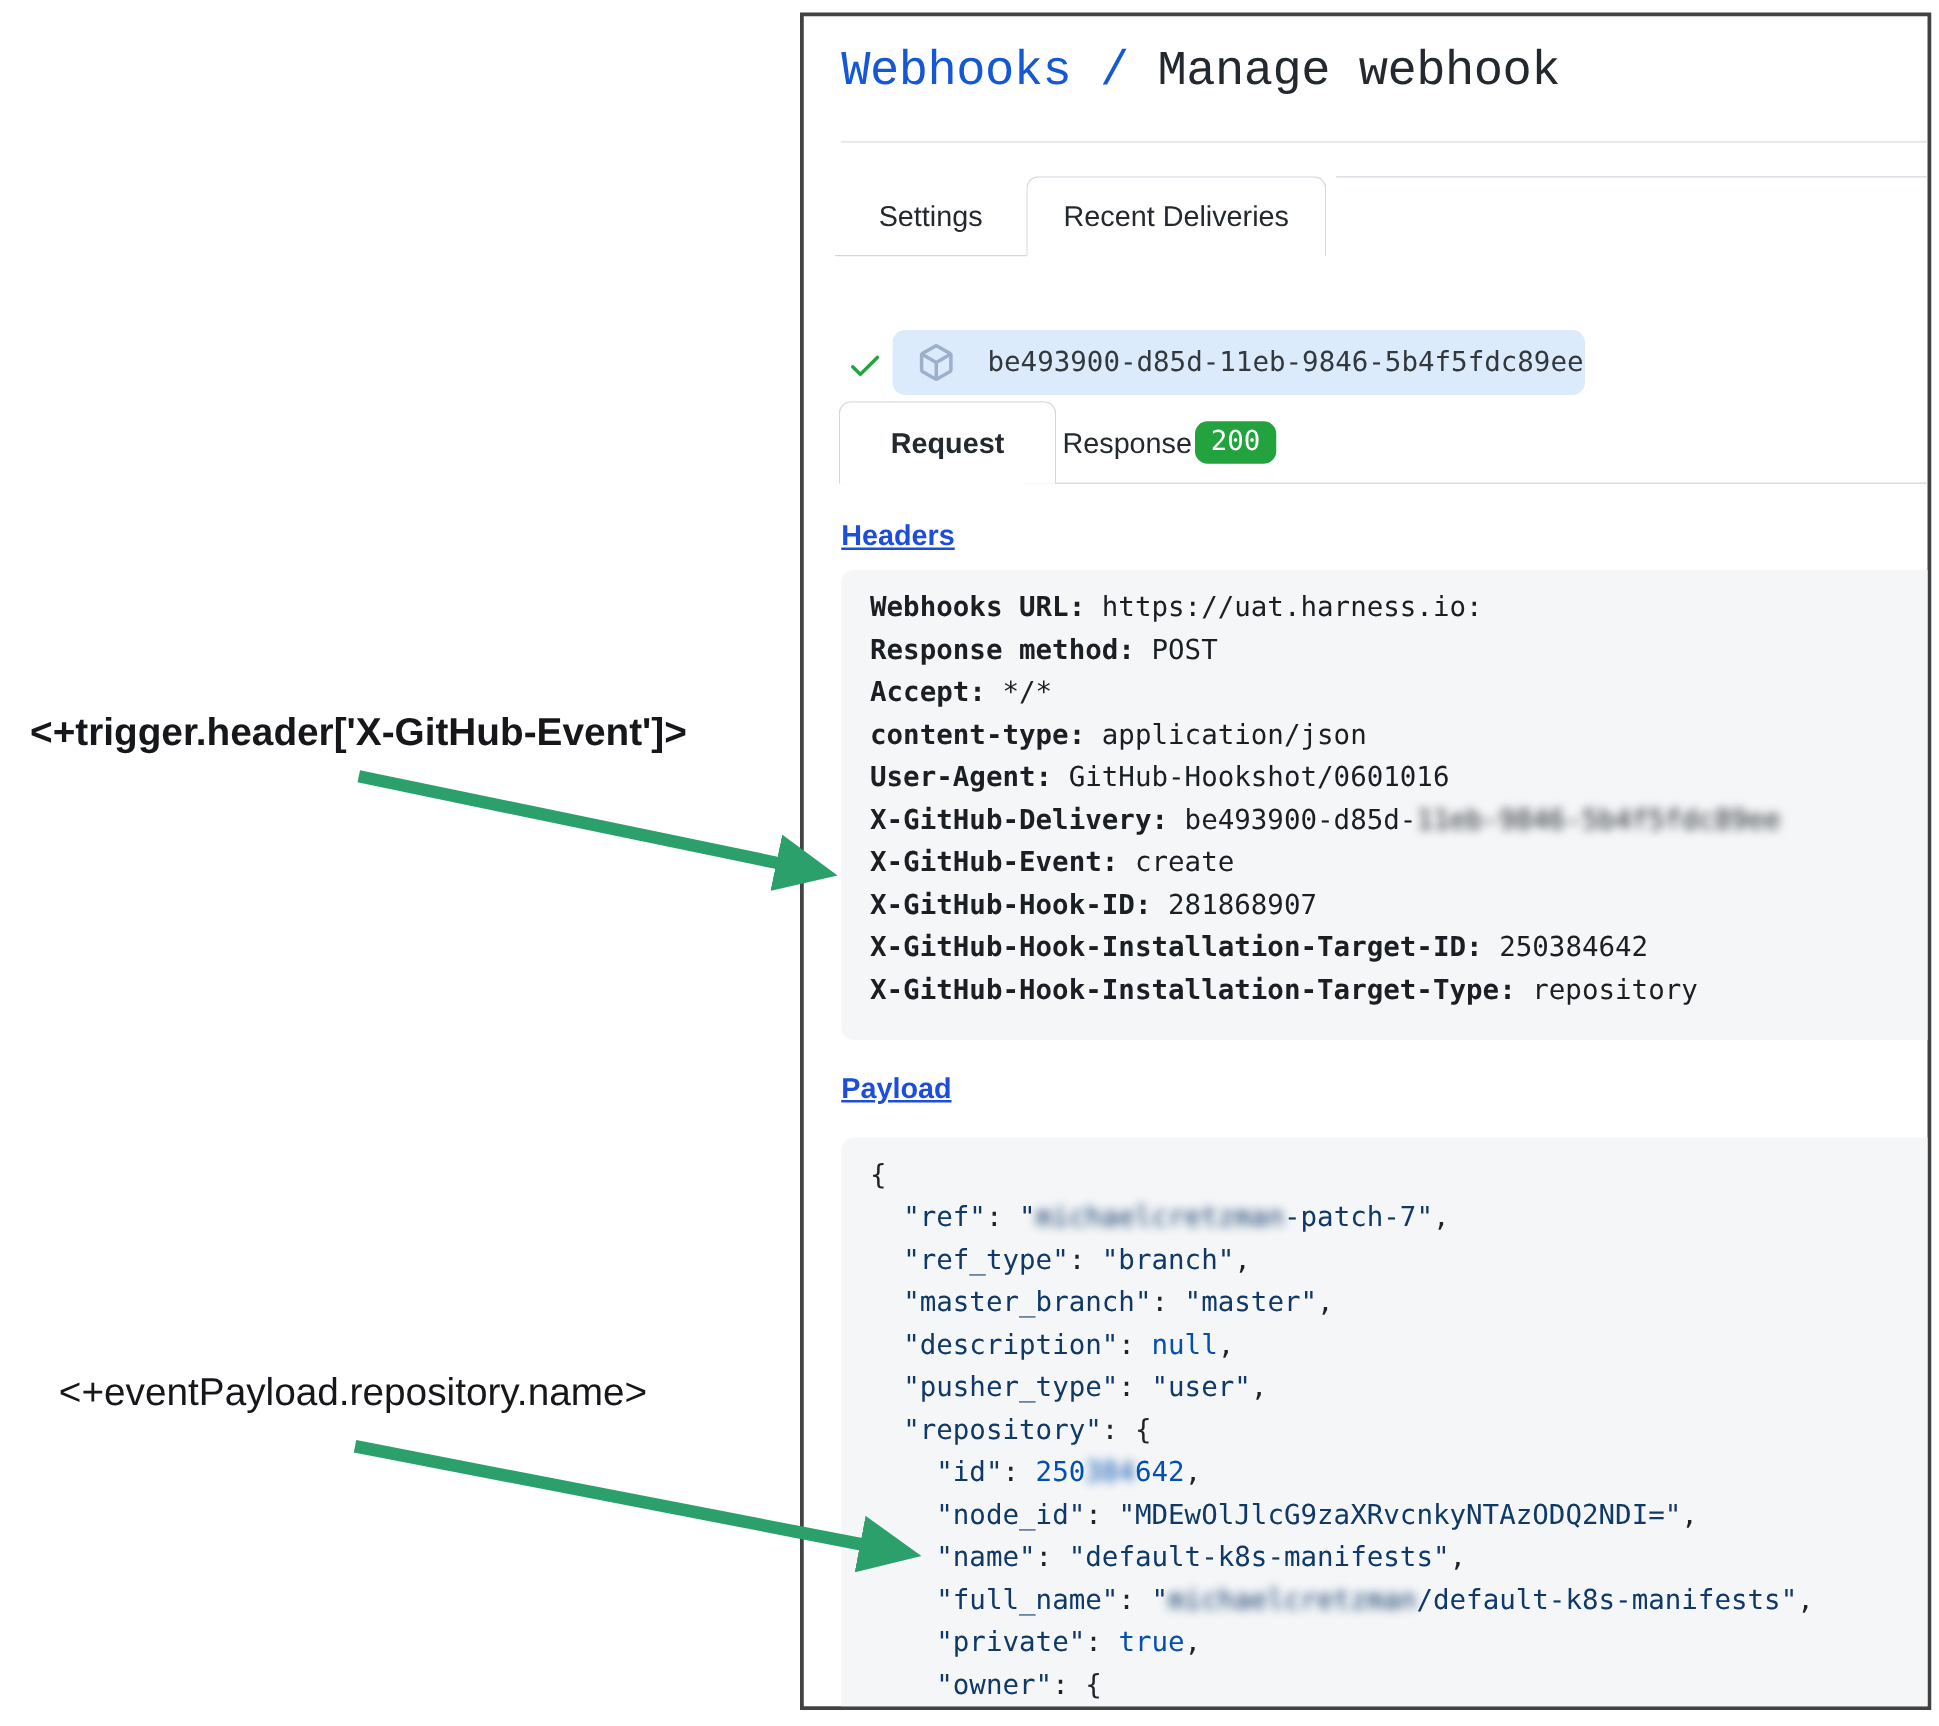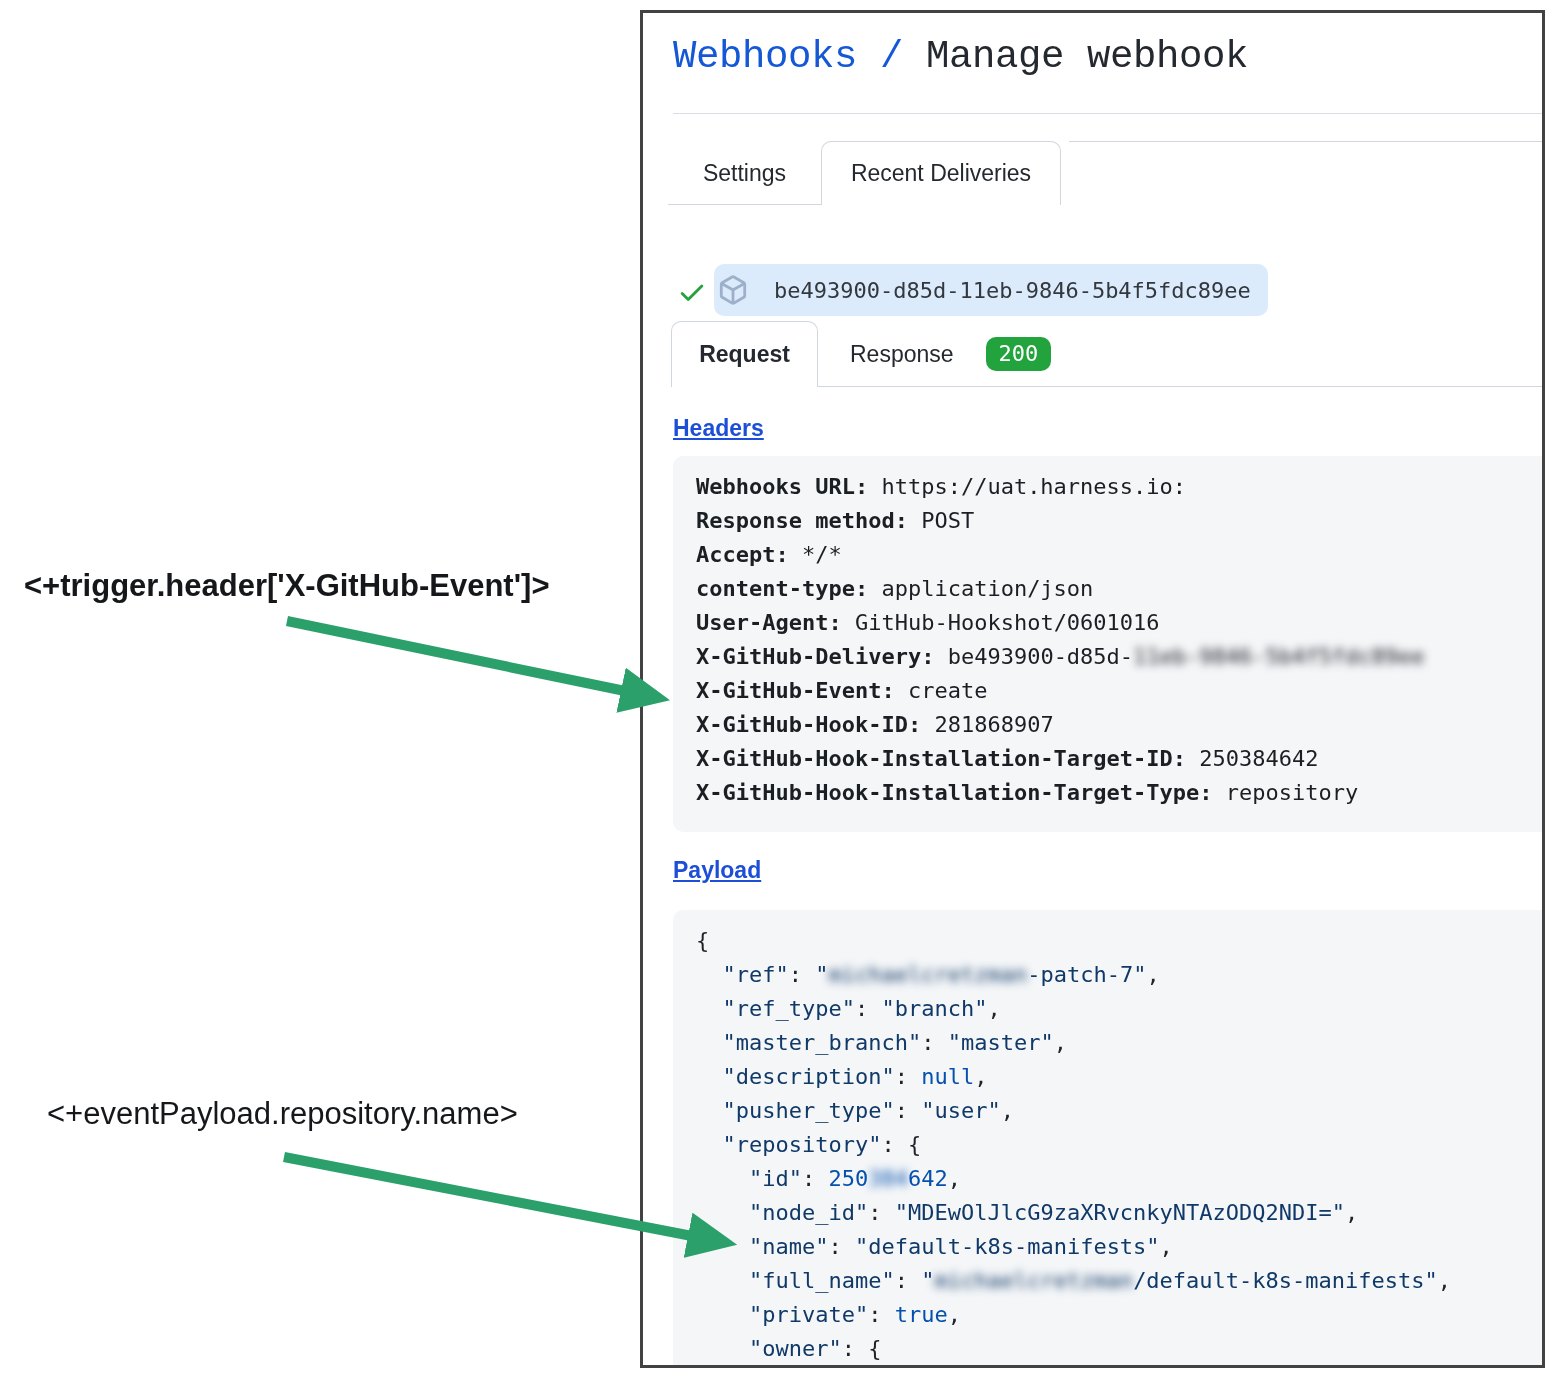--- a/index.html
+++ b/index.html
@@ -33,32 +33,32 @@
     display:flex;align-items:center;justify-content:center;font-size:23px;font-weight:500;color:#24292f;
     box-sizing:border-box;cursor:pointer;z-index:2;
   }
   .tabline-left{position:absolute;left:25px;top:191px;width:153px;height:1px;background:var(--border-gray);}
   .tabline-right{position:absolute;left:426px;right:0;top:128px;height:1px;background:var(--border-gray);}
   
   .check{position:absolute;left:34px;top:264px;width:30px;height:30px;}
   .pill{
     position:absolute;left:71px;top:251px;height:52px;width:554px;border-radius:10px;
     background:var(--pill-blue);display:flex;align-items:center;box-sizing:border-box;
-    padding-left:4px;cursor:pointer;
+    padding-left:20px;cursor:pointer;
   }
   .pill .pkg{width:30px;height:30px;margin-right:26px;flex:none;}
   .guid{font-family:"DejaVu Sans Mono", monospace;font-size:22px;color:#32383e;white-space:nowrap;}
   
   .subtab-request{
-    position:absolute;left:28px;top:308px;width:147px;height:66px;background:#fff;
+    position:absolute;left:28px;top:308px;width:174px;height:66px;background:#fff;
     border:1px solid var(--border-gray);border-bottom:none;border-radius:10px 10px 0 0;
     display:flex;align-items:center;justify-content:center;font-size:23px;font-weight:600;color:#24292f;
     box-sizing:border-box;cursor:pointer;z-index:2;
   }
-  .subtab-response{position:absolute;left:207px;top:308px;height:66px;display:flex;align-items:center;gap:32px;font-size:23px;color:#24292f;cursor:pointer;}
+  .subtab-response{position:absolute;left:207px;top:308px;height:66px;display:flex;align-items:center;gap:2px;font-size:23px;color:#24292f;cursor:pointer;}
   .badge{
     background:var(--success-green);color:#fff;font-family:"DejaVu Sans Mono", monospace;
     font-size:22px;line-height:1;padding:6px 13px;border-radius:10px;
   }
   .subtabline{position:absolute;left:175px;right:0;top:373px;height:1px;background:var(--border-gray);}
   
   .section-title{position:absolute;left:30px;font-size:23px;font-weight:700;color:#1d4ed8;text-decoration:underline;}
   #headers-title{top:402px;}
   #payload-title{top:844px;}
   .codebox{

